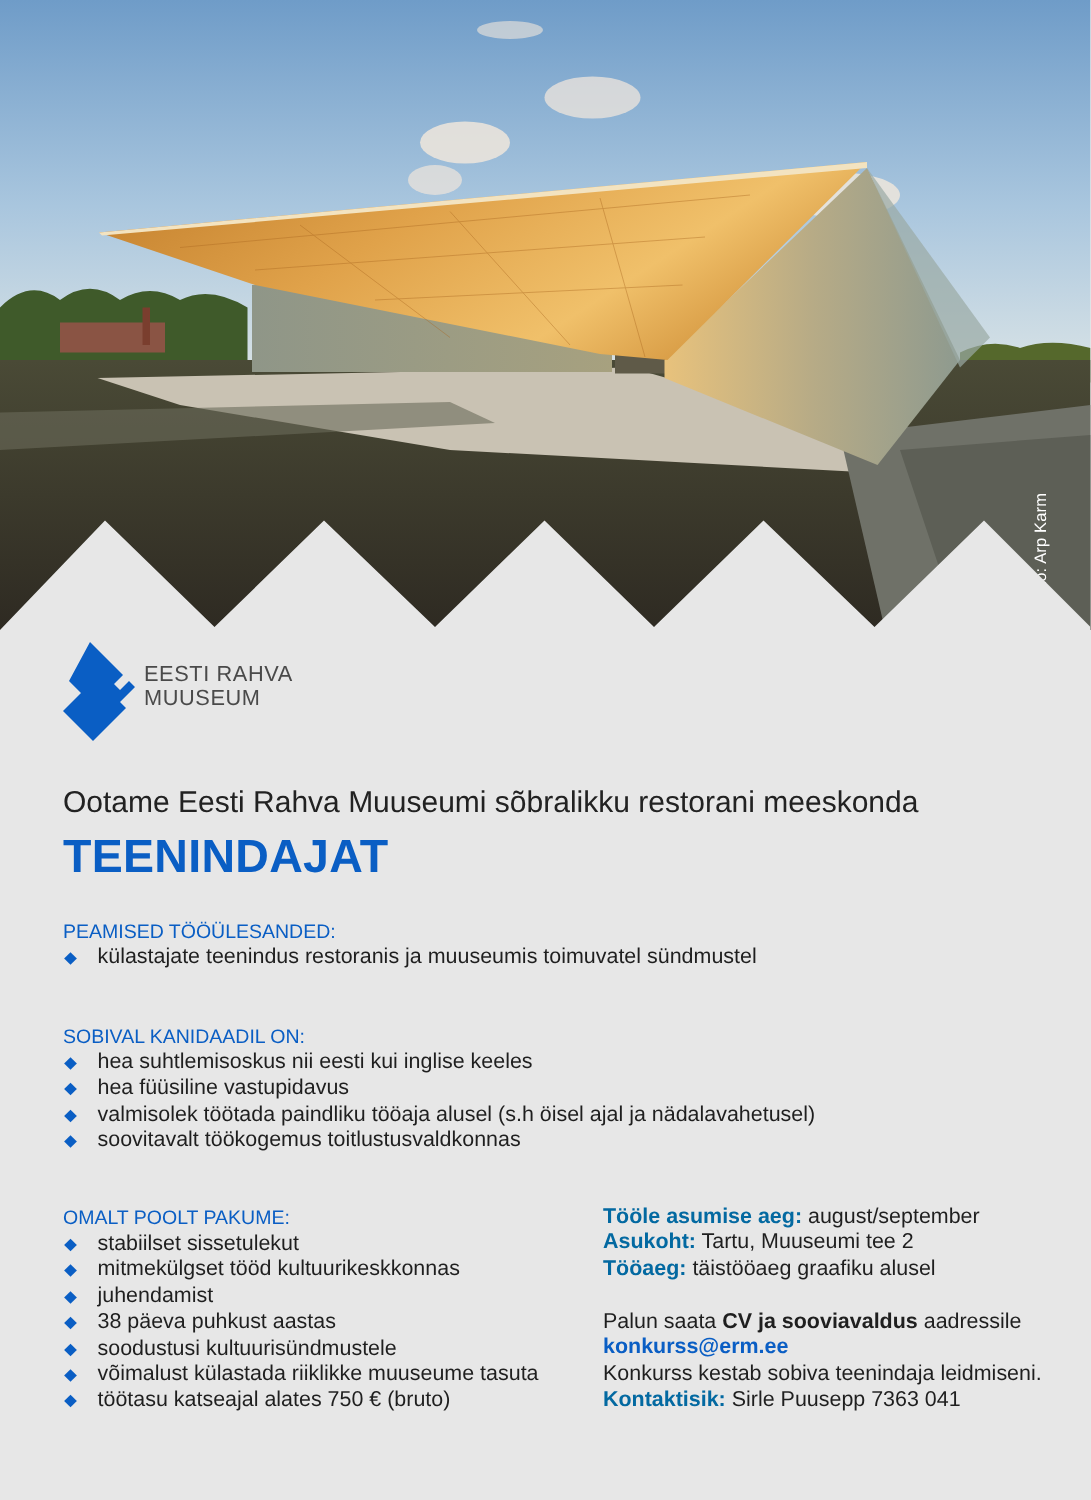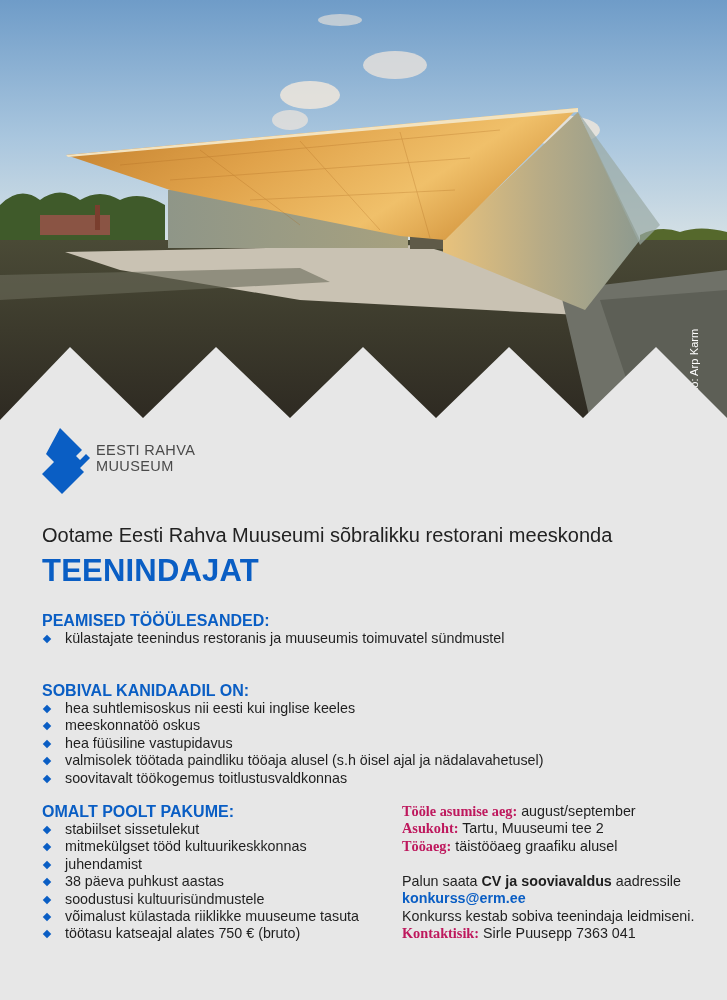--- a/index.html
+++ b/index.html
@@ -75,22 +75,22 @@
       color: #0a5ec4;
       letter-spacing: 0.2px;
     }
     
     .section {
       position: absolute;
       left: 42px;
     }
     .section-heading {
       color: #0a5ec4;
-      font-weight: bold;
-      font-size: 16px;
+      font-weight: normal;
+      font-size: 13px;
       line-height: 18px;
       margin-bottom: 0;
     }
     ul.bullets {
       list-style: none;
       margin: 0;
       padding: 0;
     }
     ul.bullets li {
       position: relative;
@@ -115,21 +115,21 @@
 
     
     .info {
       position: absolute;
       left: 402px;
       font-size: 14.3px;
       line-height: 17.4px;
       white-space: nowrap;
       color: #1f1f1f;
     }
-    .info .lbl { color: #be185d; font-weight: bold; font-family: Liberation Serif, serif; }
+    .info .lbl { color: #0369a1; font-weight: bold; }
     .info .strong { font-weight: bold; }
     .info .email { color: #0a5ec4; font-weight: bold; }
     #info-top { top: 803px; }
     #info-bottom { top: 873px; }
   </style>
 </head>
 <body>
 
 <div class="photo">
   <svg width="727" height="420" viewBox="0 0 727 420">
@@ -227,21 +227,20 @@
   <div class="section-heading">PEAMISED TÖÖÜLESANDED:</div>
   <ul class="bullets">
     <li><span class="diamond"></span><span>külastajate teenindus restoranis ja muuseumis toimuvatel sündmustel</span></li>
   </ul>
 </div>
 
 <div class="section" id="sec-candidate">
   <div class="section-heading">SOBIVAL KANIDAADIL ON:</div>
   <ul class="bullets">
     <li><span class="diamond"></span><span>hea suhtlemisoskus nii eesti kui inglise keeles</span></li>
-    <li><span class="diamond"></span><span>meeskonnatöö oskus</span></li>
     <li><span class="diamond"></span><span>hea füüsiline vastupidavus</span></li>
     <li><span class="diamond"></span><span>valmisolek töötada paindliku tööaja alusel (s.h öisel ajal ja nädalavahetusel)</span></li>
     <li><span class="diamond"></span><span>soovitavalt töökogemus toitlustusvaldkonnas</span></li>
   </ul>
 </div>
 
 <div class="section" id="sec-offer">
   <div class="section-heading">OMALT POOLT PAKUME:</div>
   <ul class="bullets">
     <li><span class="diamond"></span><span>stabiilset sissetulekut</span></li>

